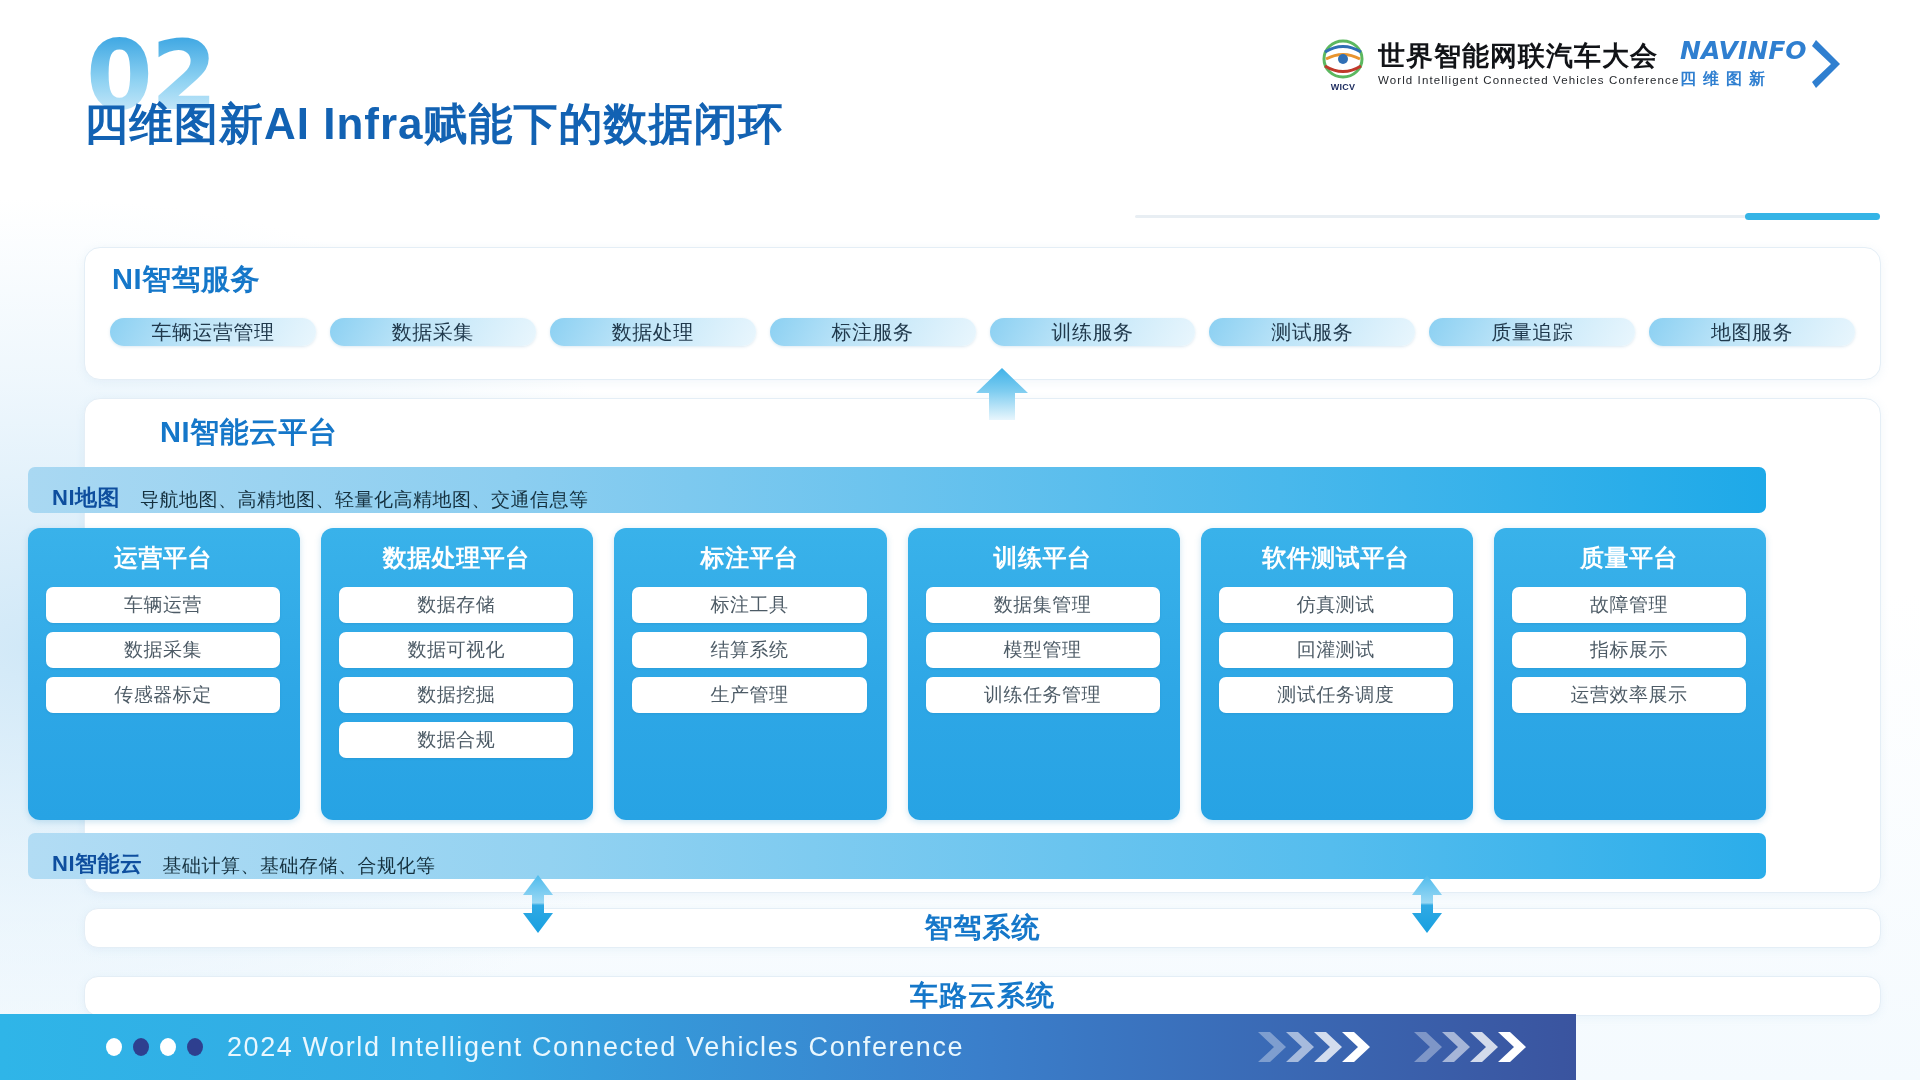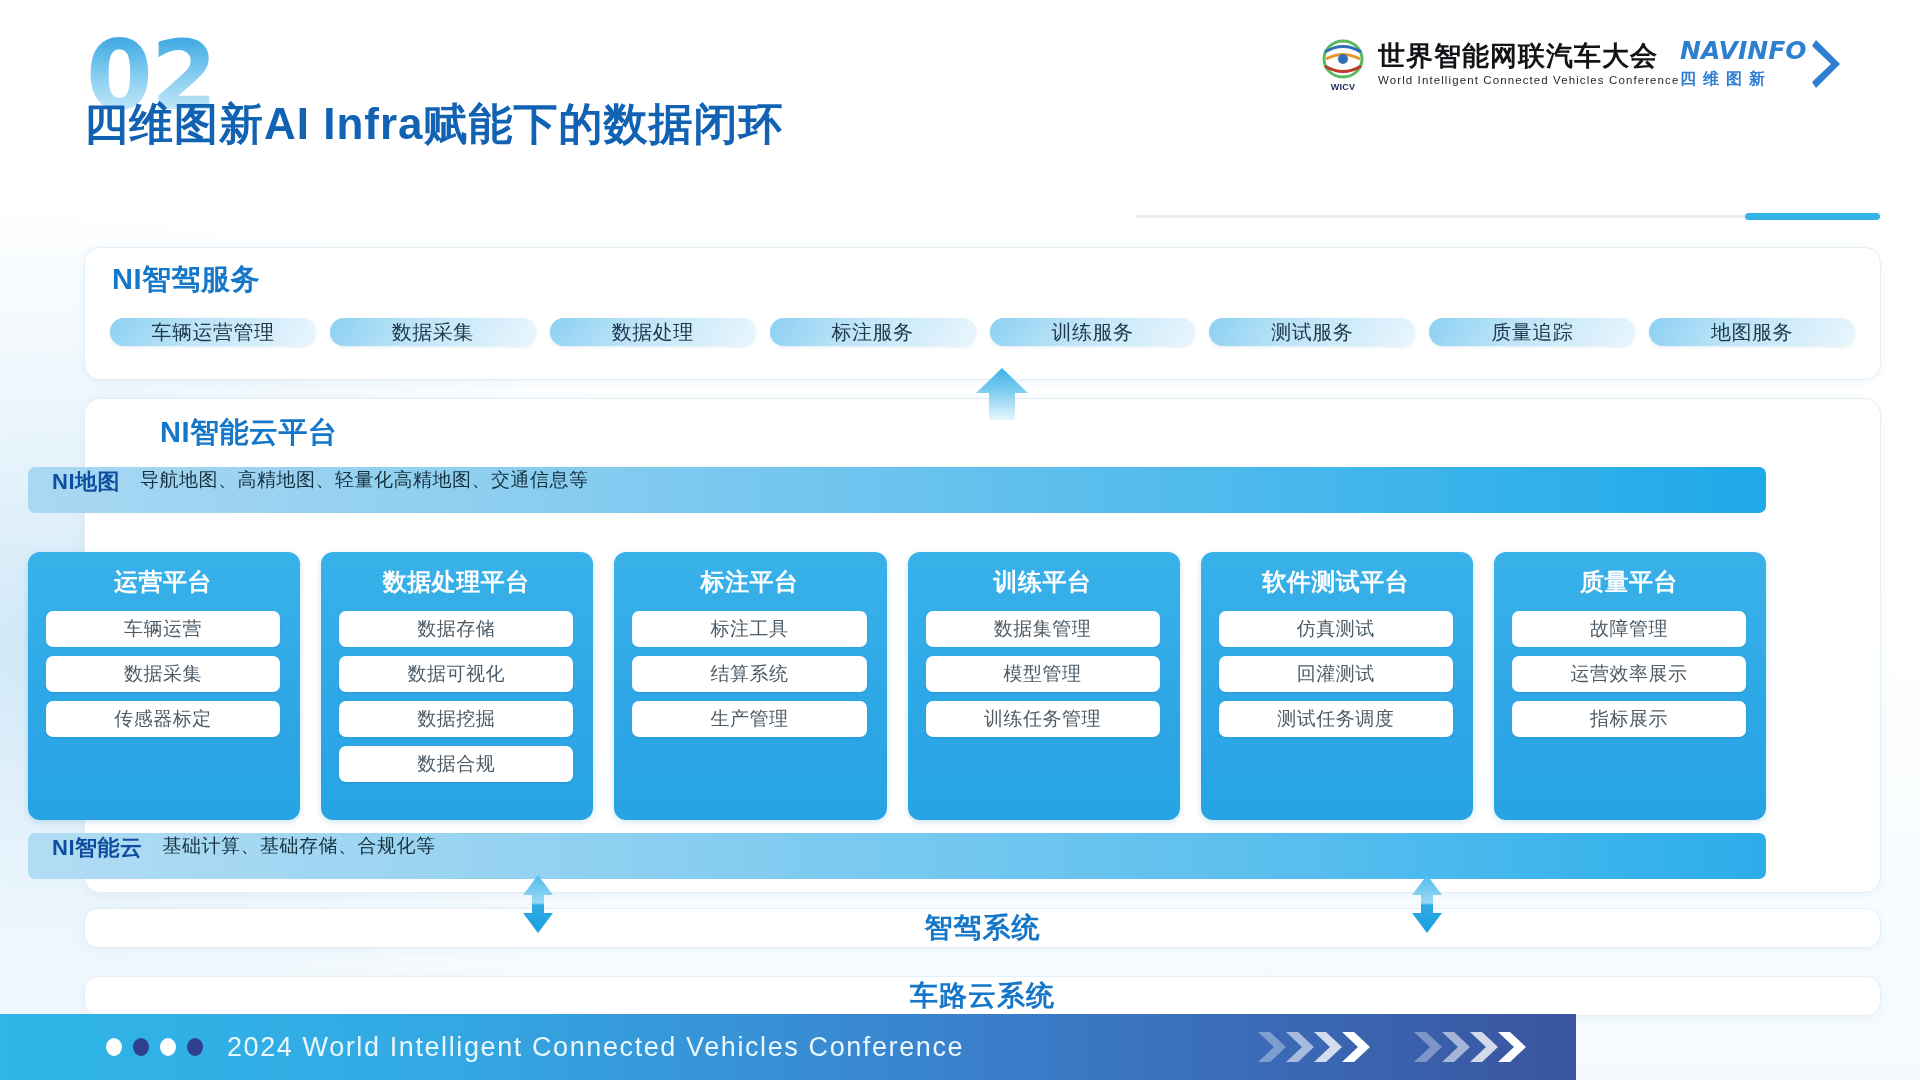--- a/index.html
+++ b/index.html
@@ -154,21 +154,21 @@
   }
   .cloud-heading {
     position: absolute; left: 27px; top: 14px;
     font-size: 29px; font-weight: 700; color: #1577c9; letter-spacing: .5px; margin-left: 48px;
   }
 
   .strip {
     position: absolute;
     left: 28px; width: 1738px; height: 46px;
     border-radius: 7px;
-    display: flex; align-items: flex-start;
+    display: flex; align-items: flex-end;
     padding-left: 24px;
   }
   .strip-map {
     top: 467px;
     background: linear-gradient(90deg, #a9d8f2 0%, #8ccef0 28%, #49b8ec 72%, #1ea9e8 100%);
   }
   .strip-cloud {
     top: 833px;
     background: linear-gradient(90deg, #b2dcf4 0%, #93d2f1 30%, #55bdee 75%, #2badea 100%);
   }
@@ -185,21 +185,20 @@
     left: 28px; top: 528px;
     width: 1738px; height: 292px;
     display: flex; gap: 21px;
   }
   .platform {
     flex: 1 1 0;
     background: linear-gradient(180deg, #39b2ea 0%, #2ea7e6 55%, #27a3e4 100%);
     border-radius: 12px;
     padding: 14px 20px 0 18px;
     box-shadow: 0 2px 6px rgba(60,150,205,0.25);
-    margin-top: 24px;
   }
   .platform-title {
     text-align: center;
     font-size: 24px; font-weight: 700; color: #ffffff;
     letter-spacing: .5px;
     margin-bottom: 13px;
   }
   .sub {
     height: 36px;
     background: #ffffff;
@@ -373,22 +372,22 @@
     <div class="platform">
       <div class="platform-title">软件测试平台</div>
       <div class="sub">仿真测试</div>
       <div class="sub">回灌测试</div>
       <div class="sub">测试任务调度</div>
     </div>
 
     <div class="platform">
       <div class="platform-title">质量平台</div>
       <div class="sub">故障管理</div>
+      <div class="sub">指标展示</div>
       <div class="sub">运营效率展示</div>
-      <div class="sub">指标展示</div>
     </div>
 
   </div>
 
   <div class="strip strip-cloud">
     <span class="strip-key">NI智能云</span>
     <span class="strip-val">基础计算、基础存储、合规化等</span>
   </div>
 
   <div class="dbl-arrow a1">

